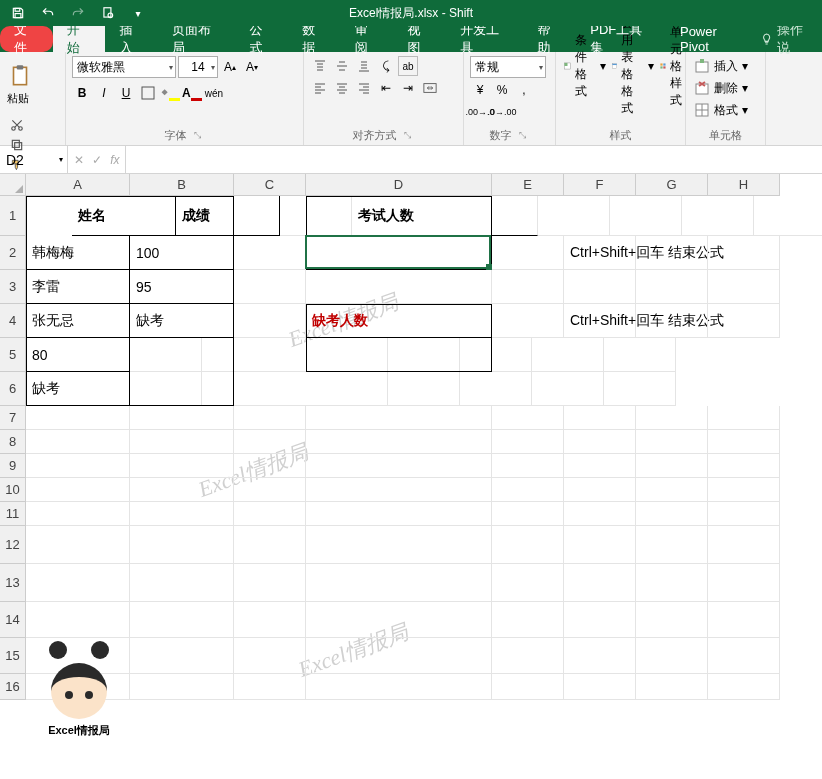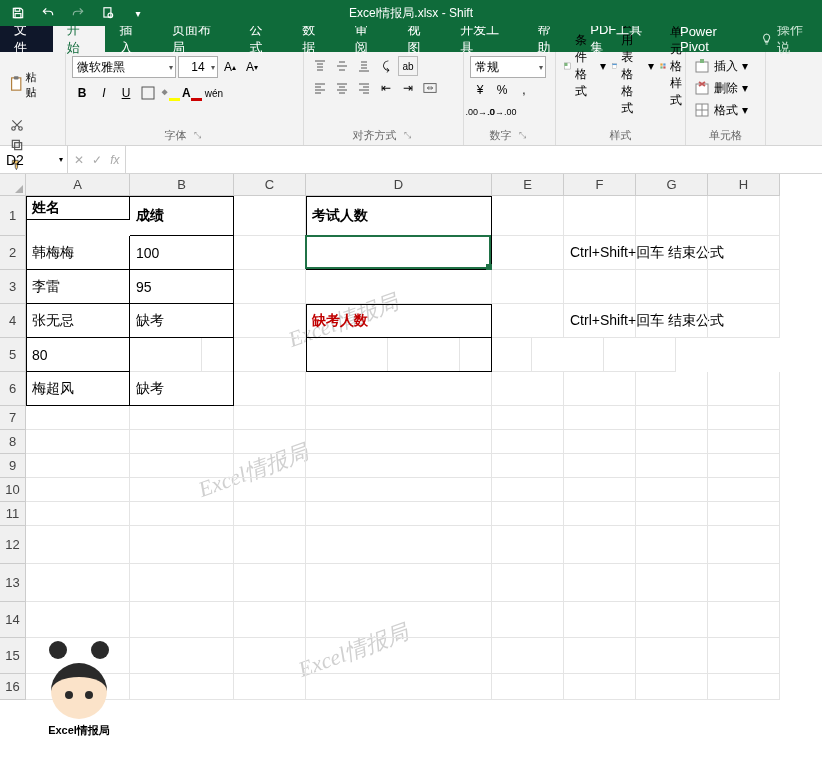--- a/index.html
+++ b/index.html
@@ -9,34 +9,34 @@
 .titlebar { height: 26px; background: #0f6b3a; display: flex; align-items: center; color: #fff; position: relative; }
 .qat { display: flex; gap: 6px; padding-left: 6px; align-items: center; }
 .qat-icon { width: 24px; height: 20px; display: flex; align-items: center; justify-content: center; cursor: pointer; color: #fff; }
 .qat-icon svg { width: 14px; height: 14px; }
 .doc-title { position: absolute; left: 50%; transform: translateX(-50%); font-size: 12px; color: #fff; }
 
 
 .ribbontabs { height: 26px; background: #0f6b3a; display: flex; align-items: stretch; color: #fff; font-size: 13px; }
 .tab { padding: 4px 14px; cursor: pointer; display: flex; align-items: center; }
 .tab.active { background: #f3f3f3; color: #0f6b3a; font-weight: 500; }
-.tab.file { background: #0f172a; }
+.tab.file { background: #ef4444; border-radius: 10px; }
 .tellme { margin-left: auto; display: flex; align-items: center; gap: 4px; padding-right: 8px; color: #cfe8d8;}
 .tellme svg { width: 14px; height: 14px; }
 
 
 .ribbon { height: 94px; background: #f3f3f3; border-bottom: 1px solid #d4d4d4; display: flex; }
 .group { border-right: 1px solid #dcdcdc; display: flex; flex-direction: column; justify-content: space-between; padding: 4px 6px 2px; }
 .group-label { text-align: center; font-size: 11px; color: #666; padding-top: 2px; display:flex; align-items:center; justify-content:center; gap:4px;}
 .group-label .launcher { font-size: 9px; color:#888; border:1px solid transparent; width:14px; height:14px; display:inline-flex; align-items:center; justify-content:center;}
 .grp-body { display: flex; flex-direction: column; gap: 2px; flex:1;}
 
 
 .clip { display:flex; gap:4px; align-items:flex-start;}
-.paste-big { width: 36px; height: 56px; display:flex; flex-direction:row; align-items:center; justify-content:center; border:1px solid transparent; cursor:pointer;}
+.paste-big { width: 36px; height: 56px; display:flex; flex-direction:column; justify-content:center; border:1px solid transparent; cursor:pointer;}
 .paste-big svg { width:26px; height:26px; }
 .paste-big span { font-size:11px; margin-top:2px;}
 .clip-side { display:flex; flex-direction:column; gap:2px;}
 .mini-btn { width:22px; height:18px; display:flex; align-items:center; justify-content:center; cursor:pointer;}
 
 
 .fontrow { display:flex; gap:2px; align-items:center; margin-bottom:3px;}
 .combo { height:22px; border:1px solid #adadad; background:#fff; display:flex; align-items:center; padding:0 4px; font-size:12px; position:relative;}
 .combo .dd { position:absolute; right:2px; font-size:8px; color:#555;}
 .fontname { width:104px;}
@@ -406,21 +406,21 @@
         <div class="ch" style="width: 72px;">G</div>
         <div class="ch" style="width: 72px;">H</div>
       </div>
     <div class="cells" id="cells" style="flex:1; position:relative;">
 
       <div class="wm" style="top:110px; left:260px">Excel情报局</div>
       <div class="wm" style="top:260px; left:170px">Excel情报局</div>
       <div class="wm" style="top:440px; left:270px">Excel情报局</div>
     <div class="cellgrid">
           <div class="row">
-            <div class="cell bold" style="width: 104px; height: 24px; border-right: 1px solid rgb(0, 0, 0); border-bottom: 1px solid rgb(0, 0, 0);">姓名</div>
+            <div class="cell bold" style="width: 104px; height: 40px; border-right: 1px solid rgb(0, 0, 0); border-bottom: 1px solid rgb(0, 0, 0); margin-left: 46px;">姓名</div>
             <div class="cell bold" style="width: 104px; height: 40px; border-right: 1px solid rgb(0, 0, 0); border-bottom: 1px solid rgb(0, 0, 0);">成绩</div>
             <div class="cell" style="width: 72px; height: 40px;"></div>
             <div class="cell bold" style="width: 186px; height: 40px; border-bottom: 1px solid rgb(0, 0, 0);">考试人数</div>
             <div class="cell" style="width: 72px; height: 40px;"></div>
             <div class="cell" style="width: 72px; height: 40px;"></div>
             <div class="cell" style="width: 72px; height: 40px;"></div>
             <div class="cell" style="width: 72px; height: 40px;"></div>
           </div>
           <div class="row">
             <div class="cell" style="width: 104px; height: 34px; border-right: 1px solid rgb(0, 0, 0); border-bottom: 1px solid rgb(0, 0, 0);">韩梅梅</div>
@@ -455,21 +455,20 @@
           <div class="row">
             <div class="cell" style="width: 104px; height: 34px; border-right: 1px solid rgb(0, 0, 0); border-bottom: 1px solid rgb(0, 0, 0);">80</div>
             <div class="cell" style="width: 72px; height: 34px;"></div>
             <div class="cell" style="width: 186px; height: 34px;"></div>
             <div class="cell" style="width: 72px; height: 34px;"></div>
             <div class="cell" style="width: 72px; height: 34px;"></div>
             <div class="cell" style="width: 72px; height: 34px;"></div>
             <div class="cell" style="width: 72px; height: 34px;"></div>
           </div>
           <div class="row">
-            <div class="cell" style="width: 104px; height: 34px; border-right: 1px solid rgb(0, 0, 0); border-bottom: 1px solid rgb(0, 0, 0);">梅超风</div>
             <div class="cell" style="width: 104px; height: 34px; border-right: 1px solid rgb(0, 0, 0); border-bottom: 1px solid rgb(0, 0, 0);">缺考</div>
             <div class="cell" style="width: 72px; height: 34px;"></div>
             <div class="cell" style="width: 186px; height: 34px;"></div>
             <div class="cell" style="width: 72px; height: 34px;"></div>
             <div class="cell" style="width: 72px; height: 34px;"></div>
             <div class="cell" style="width: 72px; height: 34px;"></div>
             <div class="cell" style="width: 72px; height: 34px;"></div>
           </div>
           <div class="row">
             <div class="cell" style="width: 104px; height: 24px;"></div>

